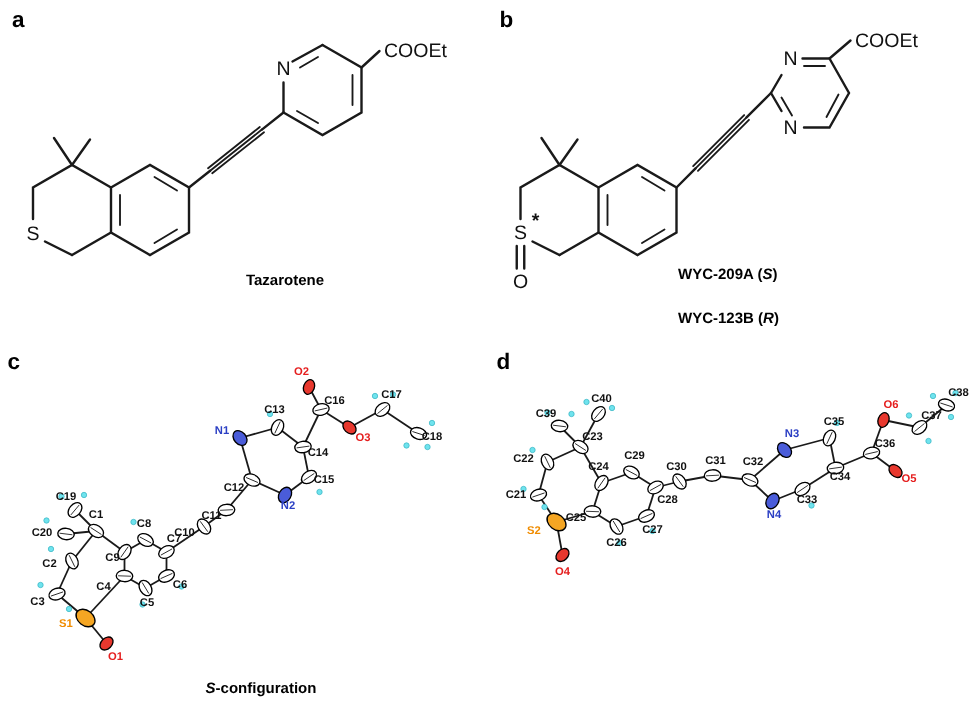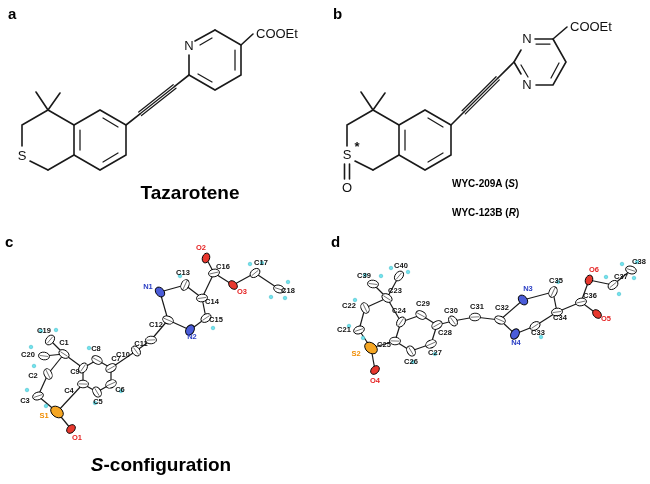--- a/index.html
+++ b/index.html
@@ -1,19 +1,19 @@
 <!DOCTYPE html>
 <html><head>
 <meta charset="utf-8">
 <style>
   html,body{margin:0;padding:0;background:#fff;}
   .fig{position:relative;width:650px;height:484px;background:#ffffff;
        font-family:"Liberation Sans","DejaVu Sans",sans-serif;overflow:hidden;color:#000;}
   .plabel{position:absolute;font-size:15px;font-weight:700;}
-  .cap{position:absolute;font-size:19px;font-weight:700;text-align:center;}
+  .cap{position:absolute;font-size:10px;font-weight:700;text-align:center;}
   .capb{position:absolute;}
   .capline{font-size:10px;font-weight:700;line-height:29px;white-space:nowrap;}
   .st{font-style:italic;}
   svg{position:absolute;}
   svg text{font-family:"Liberation Sans","DejaVu Sans",sans-serif;}
   .chemtext{font-size:13px;fill:#111;}
   .skel{stroke:#1a1a1a;stroke-width:1.6;fill:none;stroke-linecap:round;}
   .skel-thin{stroke:#1a1a1a;stroke-width:1.25;fill:none;stroke-linecap:round;}
 </style>
 </head>
@@ -323,17 +323,17 @@
 
   <div class="cap" style="left:95px;top:182px;width:190px">
     <span>Tazarotene</span>
   </div>
 
   <div class="capb" style="left:452px;top:169px">
     <div class="capline"><span>WYC-209A (</span><span class="st">S</span><span>)</span></div>
     <div class="capline"><span>WYC-123B (</span><span class="st">R</span><span>)</span></div>
   </div>
 
-  <div class="cap" style="left:55px;top:454px;width:212px">
+  <div class="cap" style="left:68px;top:454px;width:212px">
     <span class="st">S</span><span>-configuration</span>
   </div>
 
 </div>
 
 </body></html>

